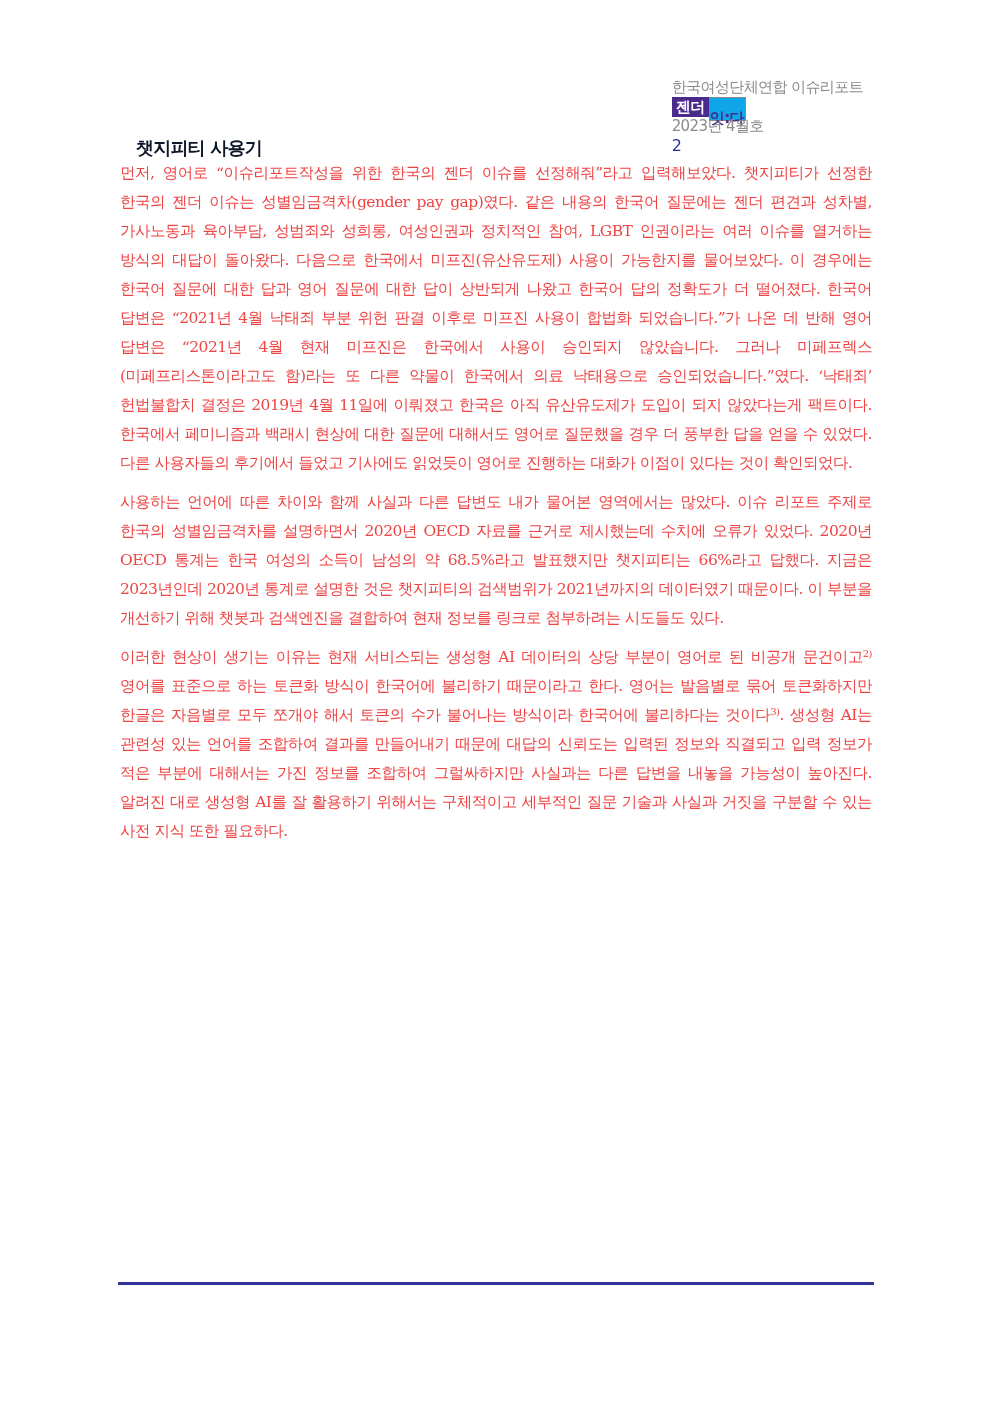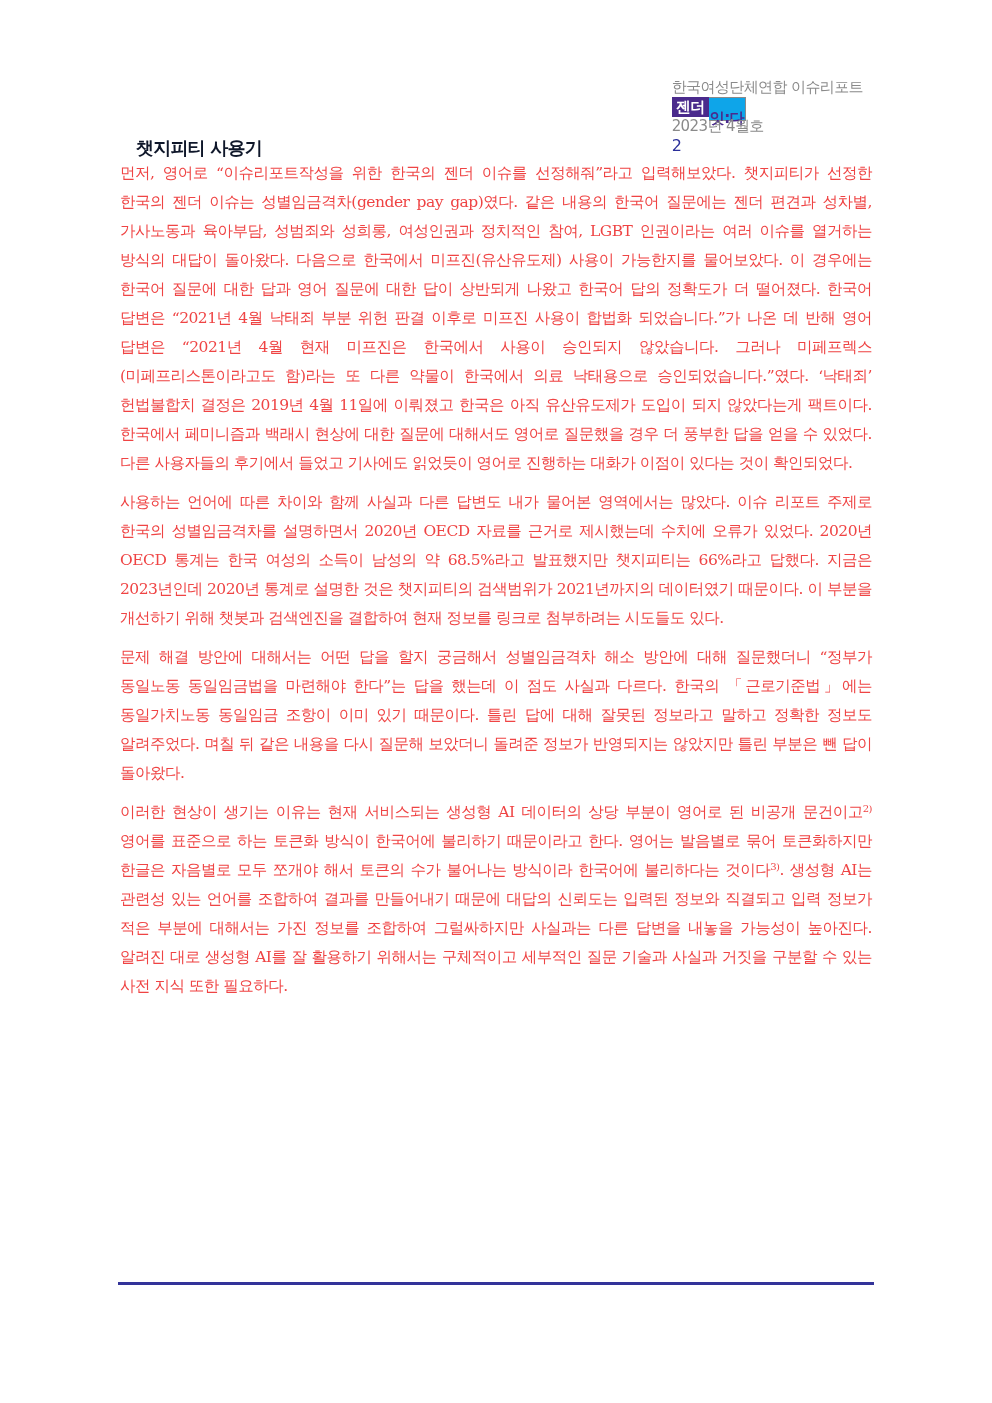--- a/index.html
+++ b/index.html
@@ -41,17 +41,16 @@
   </span>
   <span class="issue">2023년 4월호</span>
   <span class="pageno">2</span>
 </div>
 
 <h1 class="title">챗지피티 사용기</h1>
 
 <div class="body">
   <p>먼저, 영어로 “이슈리포트작성을 위한 한국의 젠더 이슈를 선정해줘”라고 입력해보았다. 챗지피티가 선정한 한국의 젠더 이슈는 성별임금격차(gender pay gap)였다. 같은 내용의 한국어 질문에는 젠더 편견과 성차별, 가사노동과 육아부담, 성범죄와 성희롱, 여성인권과 정치적인 참여, LGBT 인권이라는 여러 이슈를 열거하는 방식의 대답이 돌아왔다. 다음으로 한국에서 미프진(유산유도제) 사용이 가능한지를 물어보았다. 이 경우에는 한국어 질문에 대한 답과 영어 질문에 대한 답이 상반되게 나왔고 한국어 답의 정확도가 더 떨어졌다. 한국어 답변은 “2021년 4월 낙태죄 부분 위헌 판결 이후로 미프진 사용이 합법화 되었습니다.”가 나온 데 반해 영어 답변은 “2021년 4월 현재 미프진은 한국에서 사용이 승인되지 않았습니다. 그러나 미페프렉스(미페프리스톤이라고도 함)라는 또 다른 약물이 한국에서 의료 낙태용으로 승인되었습니다.”였다. ‘낙태죄’ 헌법불합치 결정은 2019년 4월 11일에 이뤄졌고 한국은 아직 유산유도제가 도입이 되지 않았다는게 팩트이다. 한국에서 페미니즘과 백래시 현상에 대한 질문에 대해서도 영어로 질문했을 경우 더 풍부한 답을 얻을 수 있었다. 다른 사용자들의 후기에서 들었고 기사에도 읽었듯이 영어로 진행하는 대화가 이점이 있다는 것이 확인되었다.</p>
   <p>사용하는 언어에 따른 차이와 함께 사실과 다른 답변도 내가 물어본 영역에서는 많았다. 이슈 리포트 주제로 한국의 성별임금격차를 설명하면서 2020년 OECD 자료를 근거로 제시했는데 수치에 오류가 있었다. 2020년 OECD 통계는 한국 여성의 소득이 남성의 약 68.5%라고 발표했지만 챗지피티는 66%라고 답했다. 지금은 2023년인데 2020년 통계로 설명한 것은 챗지피티의 검색범위가 2021년까지의 데이터였기 때문이다. 이 부분을 개선하기 위해 챗봇과 검색엔진을 결합하여 현재 정보를 링크로 첨부하려는 시도들도 있다.</p>
-  <p>문제 해결 방안에 대해서는 어떤 답을 할지 궁금해서 성별임금격차 해소 방안에 대해 질문했더니 “정부가 동일노동 동일임금법을 마련해야 한다”는 답을 했는데 이 점도 사실과 다르다. 한국의 「근로기준법」에는 동일가치노동 동일임금 조항이 이미 있기 때문이다. 틀린 답에 대해 잘못된 정보라고 말하고 정확한 정보도 알려주었다. 며칠 뒤 같은 내용을 다시 질문해 보았더니 돌려준 정보가 반영되지는 않았지만 틀린 부분은 뺀 답이 돌아왔다.</p>
   <p><span>이러한 현상이 생기는 이유는 현재 서비스되는 생성형 AI 데이터의 상당 부분이 영어로 된 비공개 문건이고</span><sup class="fn">2)</sup><span> 영어를 표준으로 하는 토큰화 방식이 한국어에 불리하기 때문이라고 한다. 영어는 발음별로 묶어 토큰화하지만 한글은 자음별로 모두 쪼개야 해서 토큰의 수가 불어나는 방식이라 한국어에 불리하다는 것이다</span><sup class="fn">3)</sup><span>. 생성형 AI는 관련성 있는 언어를 조합하여 결과를 만들어내기 때문에 대답의 신뢰도는 입력된 정보와 직결되고 입력 정보가 적은 부분에 대해서는 가진 정보를 조합하여 그럴싸하지만 사실과는 다른 답변을 내놓을 가능성이 높아진다. 알려진 대로 생성형 AI를 잘 활용하기 위해서는 구체적이고 세부적인 질문 기술과 사실과 거짓을 구분할 수 있는 사전 지식 또한 필요하다.</span></p>
 </div>
 
 <div class="rule"></div>
 
 </body></html>

